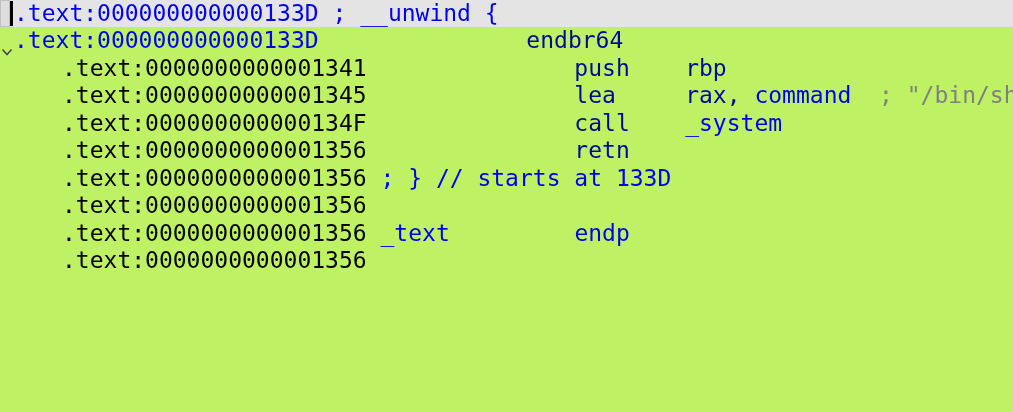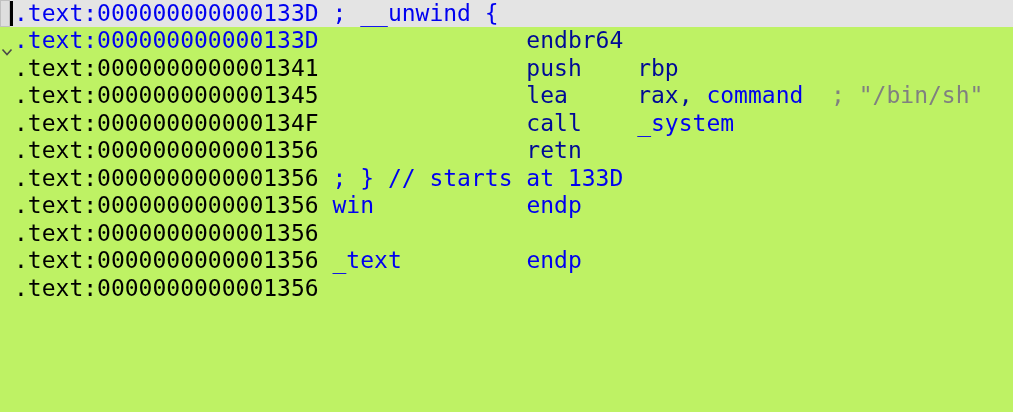--- a/index.html
+++ b/index.html
@@ -24,21 +24,21 @@
     position: relative;
     height: 27.466px;
     line-height: 27.466px;
     padding-left: 14px;
     white-space: pre;
     box-sizing: border-box;
   }
   .line.selected {
     background: #e4e4e4;
   }
-  .seg-a { color: #000000; }          
+  .seg-a { color: #000000; margin-left: 48px; }          
   .seg-h { color: #0000f0; }          
   .seg-i { color: #000a96; text-align: right; }          
   .seg-b { color: #0000f0; }          
   .seg-g { color: #808080; }          
   .seg-p { color: #000000; }          
   .caret {
     position: absolute;
     left: 10px;
     top: 1px;
     width: 3px;
@@ -67,17 +67,16 @@
 <div id="disasm">
     <div class="line selected"><span class="margin-box"></span><span class="caret"></span><span class="seg-h">.text:000000000000133D</span><span class="seg-p"> </span><span class="seg-b">; __unwind {</span></div>
     <div class="line"><span class="collapse-arrow"><svg width="12" height="9" viewBox="0 0 12 9">
           <polyline points="1.5,1.5 6,6.5 10.5,1.5" fill="none" stroke="#4a4a4a" stroke-width="1.6"></polyline>
         </svg></span><span class="seg-h">.text:000000000000133D</span><span class="seg-p">               </span><span class="seg-i">endbr64</span></div>
     <div class="line"><span class="seg-a">.text:0000000000001341</span><span class="seg-p">               </span><span class="seg-i">push</span><span class="seg-p">    </span><span class="seg-i">rbp</span></div>
     <div class="line"><span class="seg-a">.text:0000000000001345</span><span class="seg-p">               </span><span class="seg-i">lea</span><span class="seg-p">     </span><span class="seg-i">rax, </span><span class="seg-b">command</span><span class="seg-p">  </span><span class="seg-g">; "/bin/sh"</span></div>
     <div class="line"><span class="seg-a">.text:000000000000134F</span><span class="seg-p">               </span><span class="seg-i">call</span><span class="seg-p">    </span><span class="seg-b">_system</span></div>
     <div class="line"><span class="seg-a">.text:0000000000001356</span><span class="seg-p">               </span><span class="seg-i">retn</span></div>
     <div class="line"><span class="seg-a">.text:0000000000001356</span><span class="seg-p"> </span><span class="seg-b">; } // starts at 133D</span></div>
-    <div class="line"><span class="seg-a">.text:0000000000001356</span><span class="seg-p"> </span><span class="seg-b">win</span><span class="seg-p">           </span><span class="seg-b">endp</span></div>
     <div class="line"><span class="seg-a">.text:0000000000001356</span></div>
     <div class="line"><span class="seg-a">.text:0000000000001356</span><span class="seg-p"> </span><span class="seg-b">_text</span><span class="seg-p">         </span><span class="seg-b">endp</span></div>
     <div class="line"><span class="seg-a">.text:0000000000001356</span></div>
   </div>
 
 </body></html>

